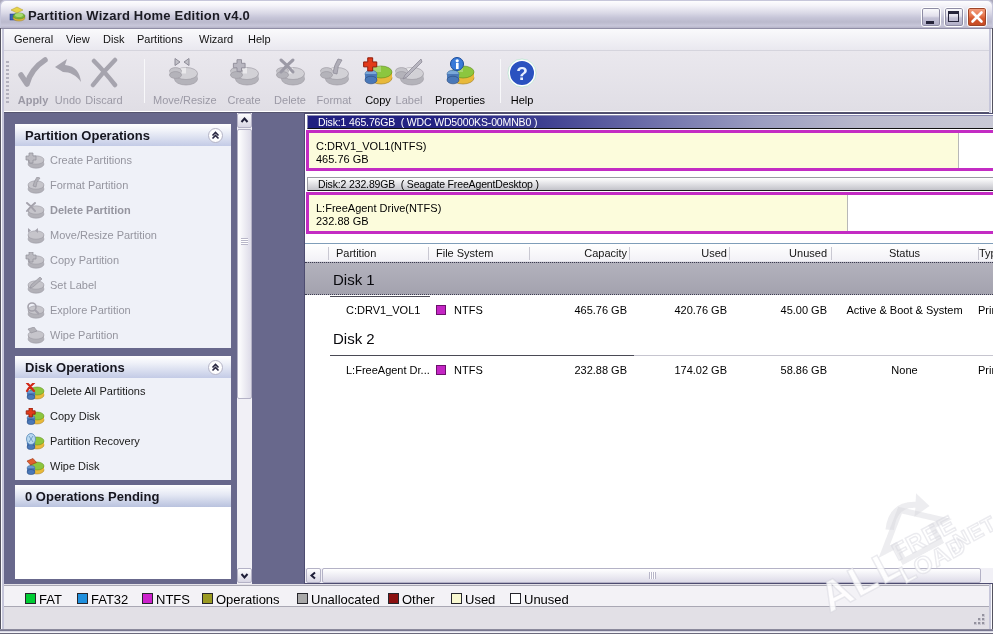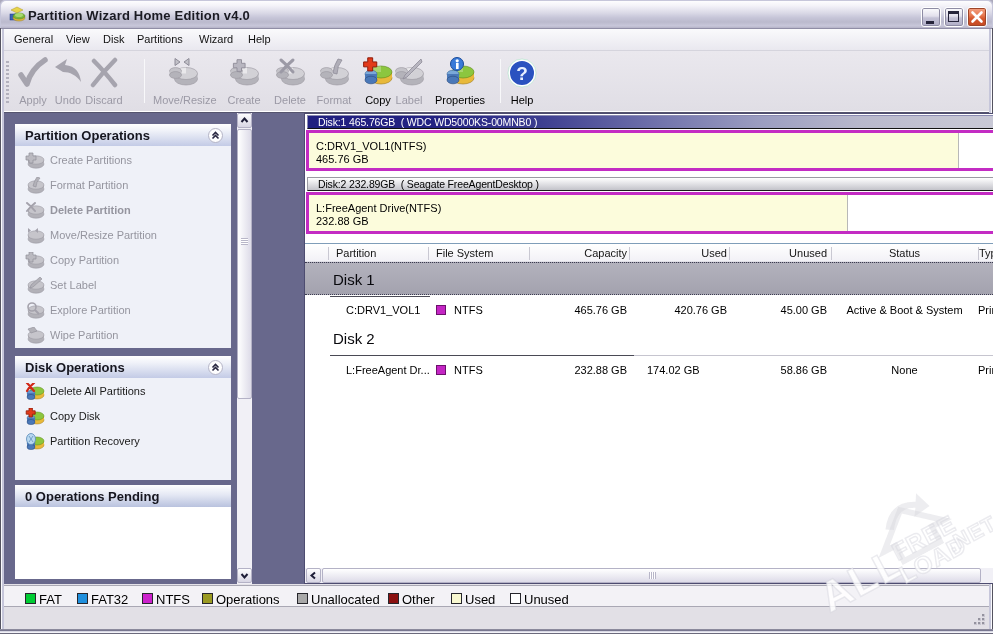--- a/index.html
+++ b/index.html
@@ -135,21 +135,21 @@
   <div class="menuitem" style="left:133px">Partitions</div>
   <div class="menuitem" style="left:195px">Wizard</div>
   <div class="menuitem" style="left:244px">Help</div>
 </div>
 
 <div id="toolbar">
   <div class="grip-v"></div>
 
   <div class="tsep" style="left:140px"></div>
   <div class="tsep" style="left:496px"></div>
-<div class="tbtn dis" style="left: -1px; width: 60px;">
+<div class="tbtn dis" style="left: -1px; width: 60px; font-weight: bold;">
       <span class="ic"><svg width="32" height="32" viewBox="0 0 32 32">
           <path d="M4 18 L10 27 Q14 12 28 3" fill="none" stroke="#a6a4ae" stroke-width="5.5" stroke-linecap="round" stroke-linejoin="round"></path>
         </svg></span>
       <span class="lbl">Apply</span>
     </div>
     <div class="tbtn dis" style="left: 34px; width: 60px;">
       <span class="ic"><svg width="32" height="32" viewBox="0 0 32 32">
           <path d="M3 10 L15 2 L13 8 C24 9 28 16 29 25 C24 18 18 15 11 15 Z" fill="#a6a4ae"></path>
         </svg></span>
       <span class="lbl">Undo</span>
@@ -389,20 +389,32 @@
           <ellipse cx="12" cy="12" rx="7" ry="4" fill="#e8b93a" stroke="#a07818" stroke-width="0.5"></ellipse>
           <rect x="5" y="8" width="14" height="4" fill="#e8b93a"></rect>
           <ellipse cx="12" cy="8" rx="7" ry="4" fill="#8cc63f" stroke="#5a8a1a" stroke-width="0.5"></ellipse>
           <ellipse cx="6" cy="10" rx="4" ry="2.6" fill="#6a98d0" stroke="#3a6898" stroke-width="0.5"></ellipse>
           <rect x="2" y="10" width="8" height="4" fill="#4a78b8"></rect>
           <ellipse cx="6" cy="14" rx="4" ry="2.6" fill="#4a78b8" stroke="#2a4878" stroke-width="0.5"></ellipse>
           <ellipse cx="6" cy="6" rx="4.5" ry="5.5" fill="#b8d8f0" stroke="#5888b8" stroke-width="0.8"></ellipse>
           <path d="M4 3 l4 6 M8 3 l-4 6" stroke="#5888b8" stroke-width="0.7"></path>
         </svg>
         <span class="txt">Partition Recovery</span>
+      </div>
+      <div class="sideitem on" style="top: 103px; height: 18px; width: 200px;">
+        <svg width="20" height="18" viewBox="0 0 20 18" style="position:absolute;left:0;top:-1px">
+          <ellipse cx="12" cy="12" rx="7" ry="4" fill="#e8b93a" stroke="#a07818" stroke-width="0.5"></ellipse>
+          <rect x="5" y="8" width="14" height="4" fill="#e8b93a"></rect>
+          <ellipse cx="12" cy="8" rx="7" ry="4" fill="#8cc63f" stroke="#5a8a1a" stroke-width="0.5"></ellipse>
+          <ellipse cx="6" cy="10" rx="4" ry="2.6" fill="#6a98d0" stroke="#3a6898" stroke-width="0.5"></ellipse>
+          <rect x="2" y="10" width="8" height="4" fill="#4a78b8"></rect>
+          <ellipse cx="6" cy="14" rx="4" ry="2.6" fill="#4a78b8" stroke="#2a4878" stroke-width="0.5"></ellipse>
+          <path d="M2 3 l6 -2.5 3.5 4 -6 2.5 z" fill="#e06030" stroke="#983010" stroke-width="0.6"></path>
+        </svg>
+        <span class="txt">Wipe Disk</span>
       </div>
     </div>
 
   <div class="panel" style="top:372px; height:94px;">
     <div class="phead" style="background:linear-gradient(180deg,#ffffff 0%,#e4e8f4 45%,#b9c2de 100%)">
         <div class="pt">0 Operations Pending</div>
       </div>
     <div style="position:absolute;left:0;top:22px;width:216px;height:72px;background:#fff"></div>
   </div>
 
@@ -468,21 +480,21 @@
       <div class="cell" style="left:673px;top:60px">Primary</div>
 
       <div class="gname" style="position:absolute;left:28px;top:86px">Disk 2</div>
       <div class="abs" style="left:25px;top:111px;width:304px;height:1px;background:#4a4a55"></div>
       <div class="abs" style="left:329px;top:111px;width:394px;height:1px;background:#c6c5cf"></div>
 
       <div class="cell" style="left:41px;top:120px">L:FreeAgent Dr...</div>
       <div class="fs-sq" style="left:131px;top:121px"></div>
       <div class="cell" style="left:149px;top:120px">NTFS</div>
       <div class="cell" style="left:242px;top:120px;width:80px;text-align:right">232.88 GB</div>
-      <div class="cell" style="left:342px;top:120px;width:80px;">174.02 GB</div>
+      <div class="cell" style="left:342px;top:120px;width:80px;text-align:right">174.02 GB</div>
       <div class="cell" style="left:442px;top:120px;width:80px;text-align:right">58.86 GB</div>
       <div class="cell" style="left:526px;top:120px;width:147px;text-align:center">None</div>
       <div class="cell" style="left:673px;top:120px">Primary</div>
     </div>
 
     <div class="sb-track" style="left:0px;top:454px;width:730px;height:15px"></div>
     <div class="sb-btn" style="left:1px;top:454px"><svg width="13" height="13" viewBox="0 0 13 13">
           <path d="M8 3.5 L4.5 6.5 L8 9.5" fill="none" stroke="#1e1e38" stroke-width="2"></path>
         </svg></div>
     <div class="sb-thumb" style="left:17px;top:454px;width:659px;height:15px;background:linear-gradient(180deg,#ffffff,#dddbe8)">

